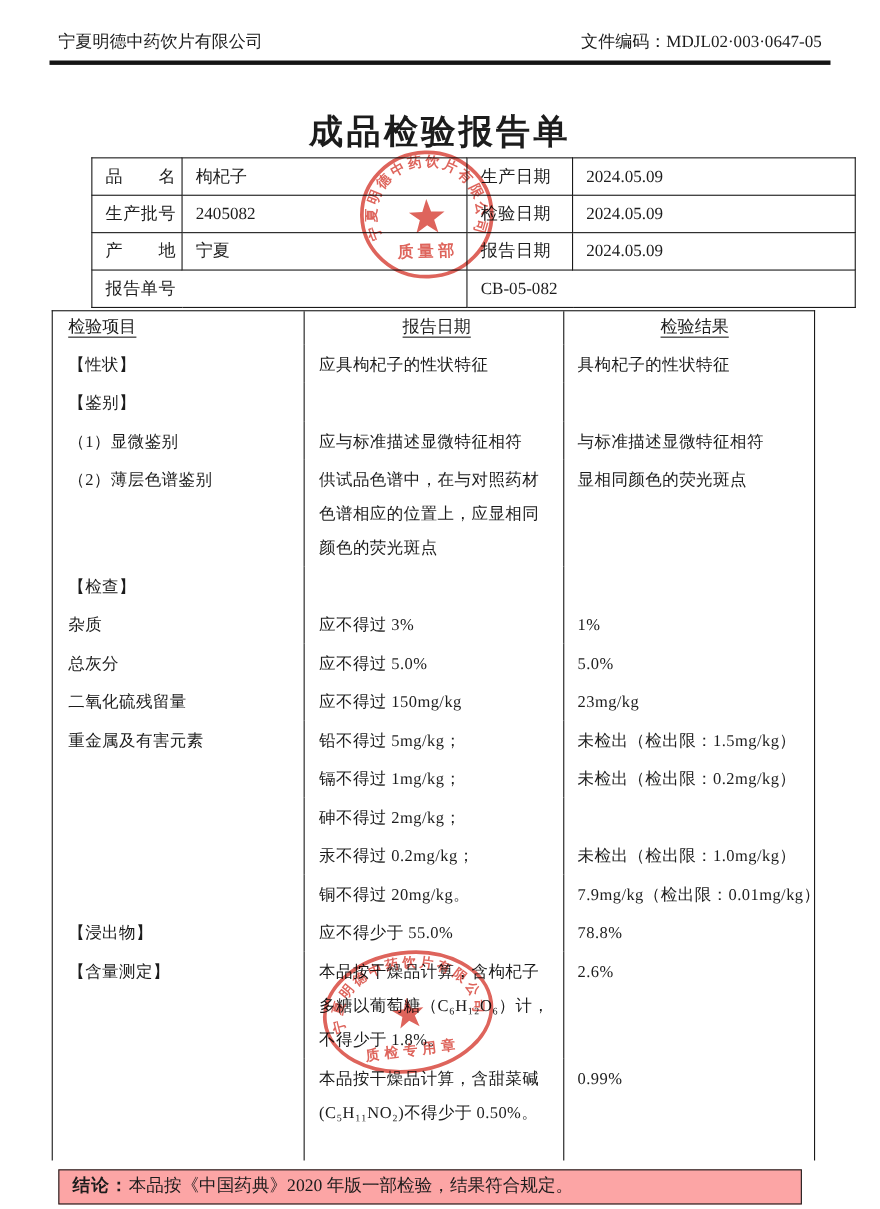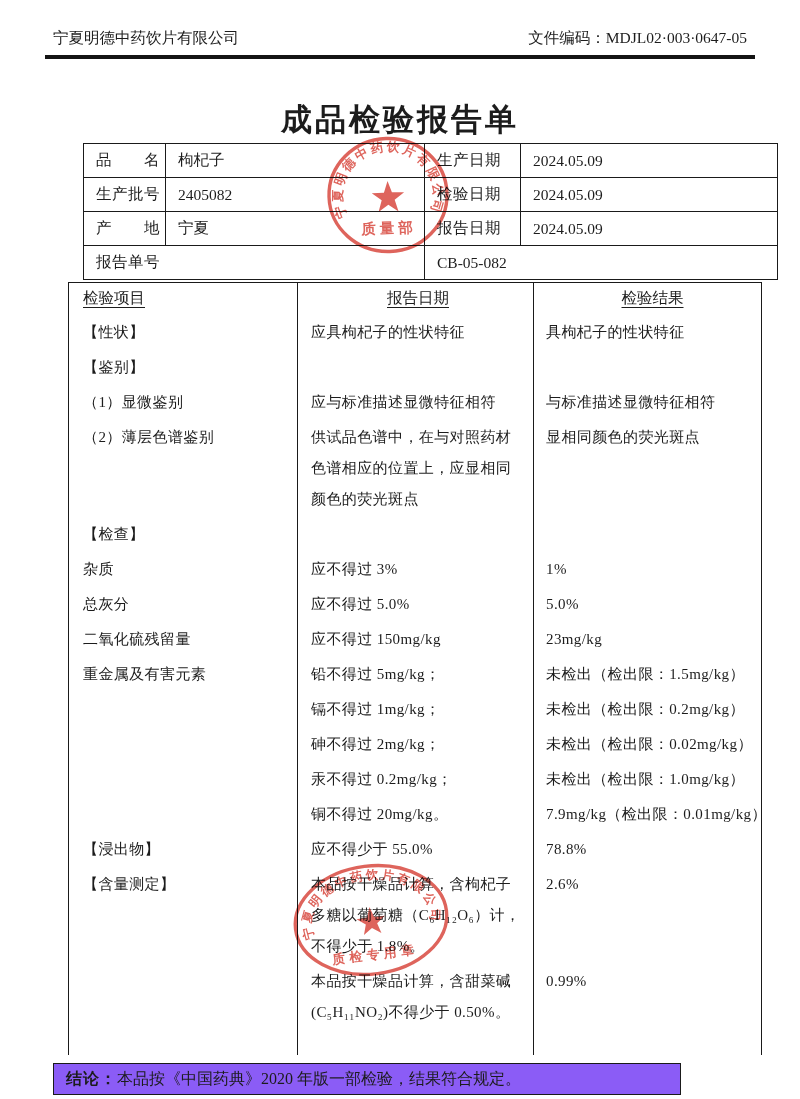--- a/index.html
+++ b/index.html
@@ -23,37 +23,37 @@
 
   
   .info-table{ position:absolute; left:53px; top:143px; width:694px; border-collapse:collapse; table-layout:fixed;margin-left:30px; }
   .info-table td{
     border:1.5px solid #1a1a1a; height:34px; font-size:15.5px;
     padding:0 4px 0 12px; vertical-align:middle; white-space:nowrap; overflow:hidden;
   }
   .info-table td.lbl{ letter-spacing:0.5px; }
 
   
-  .insp{ position:absolute; left:68px; top:282px; width:694px; border:1.5px solid #1a1a1a; border-bottom:none; }
+  .insp{ position:absolute; left:47px; top:282px; width:694px; border:1.5px solid #1a1a1a; border-bottom:none; }
   .insp-head{ display:flex; height:30px; align-items:center; font-size:15.5px; }
   .insp-row{ display:flex; min-height:31px; font-size:15px; letter-spacing:0.4px; }
   .c-item  { width:229px; border-right:1.5px solid #1a1a1a; padding:4px 6px 0 14px; line-height:31px; }
   .c-std   { width:236px; border-right:1.5px solid #1a1a1a; padding:4px 8px 0 13px; line-height:31px; }
   .c-result{ flex:1; padding:4px 2px 0 12px; line-height:31px; white-space:nowrap; overflow:hidden; }
   .insp-head .c-item, .insp-head .c-std, .insp-head .c-result{ padding-top:0; line-height:30px; }
   .insp-head .c-std, .insp-head .c-result{ text-align:center; }
   .hd-underline{ text-decoration:underline; text-underline-offset:4px; }
   .rows .insp-row:nth-child(4)  { min-height:93px; }
   .rows .insp-row:nth-child(16) { min-height:93px; }
   .rows .insp-row:nth-child(17) { min-height:62px;align-items:flex-end; }
 
   
   .conclusion{
-    position:absolute; left:53px; width:628px; border:1.5px solid #1a1a1a;
-    font-size:16px; line-height:30px; height:32px; padding-left:12px; background:#8b5cf6;
+    position:absolute; left:53px; width:676px; border:1.5px solid #1a1a1a;
+    font-size:16px; line-height:30px; height:32px; padding-left:12px; background:#fca5a5;
     white-space:nowrap; overflow:hidden;
   }
   .conclusion b{ letter-spacing:1px; }
 
   
   .sig-row{ position:absolute; left:53px; width:694px; height:64px; }
   .sig-svg{ position:absolute; top:0; }
   .sig-svg path{ fill:none; stroke:#222; stroke-width:2.6; stroke-linecap:round; stroke-linejoin:round; }
   .s1{ left:62px; } .s2{ left:362px; } .s3{ left:592px; }
 
@@ -172,21 +172,20 @@
 
     <div class="insp-row">
       <div class="c-item"></div>
       <div class="c-std">镉不得过 1mg/kg；</div>
       <div class="c-result">未检出（检出限：0.2mg/kg）</div>
     </div>
 
     <div class="insp-row">
       <div class="c-item"></div>
       <div class="c-std">砷不得过 2mg/kg；</div>
-      <div class="c-result">未检出（检出限：0.02mg/kg）</div>
     </div>
 
     <div class="insp-row">
       <div class="c-item"></div>
       <div class="c-std">汞不得过 0.2mg/kg；</div>
       <div class="c-result">未检出（检出限：1.0mg/kg）</div>
     </div>
 
     <div class="insp-row">
       <div class="c-item"></div>

